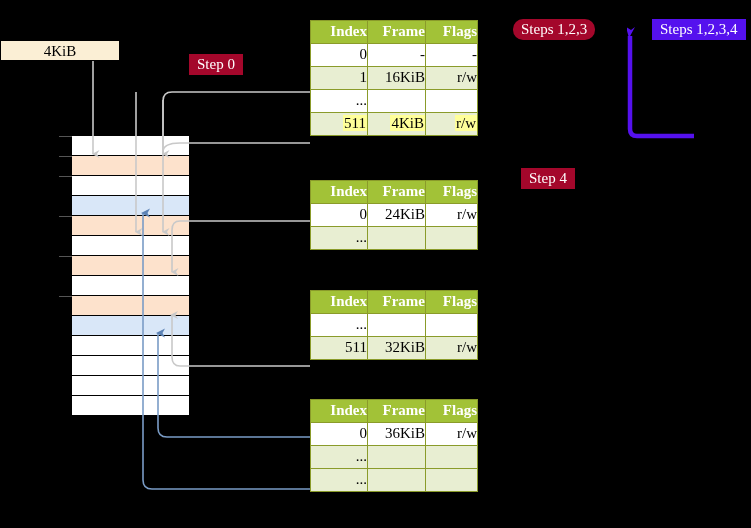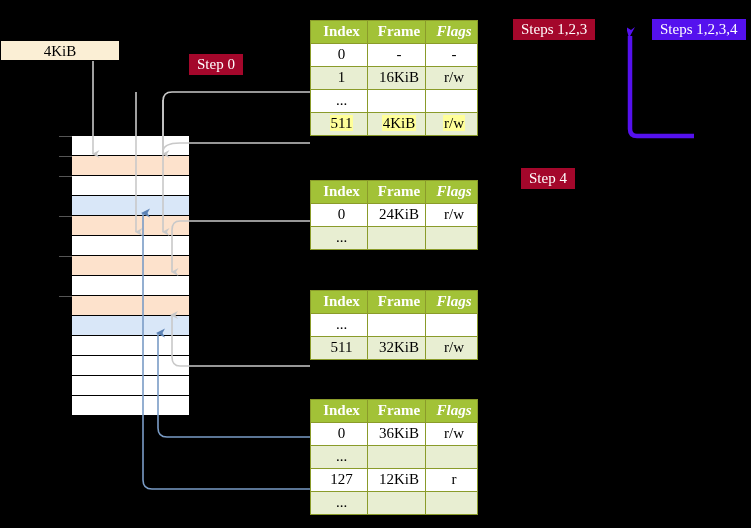--- a/index.html
+++ b/index.html
@@ -16,28 +16,28 @@
   
   .kib-box{position:absolute;background:#fbefd5;border:1px solid #000;
            color:#000;font-size:15px;text-align:center;line-height:20px;
            box-sizing:border-box;}
 
   
   .ptable{position:absolute;border-collapse:collapse;
           border:1px solid #8a9b2a;background:#000;}
   .ptable td,.ptable th{border:1px solid #8a9b2a;padding:1px 0 2px 5px;
           font-size:15px;line-height:19px;height:19px;color:#000;
-          text-align:center;font-weight:normal;box-sizing:border-box;}
+          text-align:right;font-weight:normal;box-sizing:border-box;}
   .ptable th{background:#a2c237;color:#ffffff;font-weight:bold;font-size:15px;}
   .ptable td.c0{width:57px;}
   .ptable td.c1{width:58px;}
   .ptable td.c2{width:52px;}
   .ptable th.c0{width:57px;}
   .ptable th.c1{width:58px;}
-  .ptable th.c2{width:52px;font-style:italic;}
+  .ptable th.c2{width:52px;}
   .row-white td{background:#ffffff;}
   .row-tint td{background:#e8eed2;}
   .hl{background:#ffff99;padding:0 1px;}
 
   
   .memcol{position:absolute;box-sizing:border-box;}
   .memrow{position:absolute;left:0;box-sizing:border-box;
           border:1px solid #000;}
   .m-white{background:#ffffff;}
   .m-peach{background:#fde2cc;}
@@ -74,21 +74,21 @@
   <div class="tick" style="left:59px;top:156px;width:13px;"></div>
   <div class="tick" style="left:59px;top:176px;width:13px;"></div>
   <div class="tick" style="left:59px;top:216px;width:13px;"></div>
   <div class="tick" style="left:59px;top:256px;width:13px;"></div>
   <div class="tick" style="left:59px;top:296px;width:13px;"></div>
 
   <div class="kib-box" style="left:0px;top:40px;width:120px;height:21px;">4KiB</div>
 
   <div class="steplabel red" style="left:189px;top:54px;">Step 0</div>
 
-  <div class="steplabel red" style="left:513px;top:19px;">Steps 1,2,3</div>
+  <div class="steplabel red" style="left:513px;top:19px;border-radius:10px;">Steps 1,2,3</div>
 
   <div class="steplabel blue" style="left:652px;top:19px;">Steps 1,2,3,4</div>
 
   <div class="steplabel red" style="left:521px;top:168px;">Step 4</div>
 
   <svg class="wires" viewBox="0 0 751 528">
     <defs>
       <marker id="ag" markerWidth="9" markerHeight="9" refX="4.5" refY="7" orient="auto" markerUnits="userSpaceOnUse">
         <path d="M0.5,0.5 L4.5,8 L8.5,0.5 L4.5,3 Z" fill="#c9c9c9"></path>
       </marker>
@@ -213,25 +213,20 @@
         <tr class="row-white">
           <td class="c0">0</td>
           <td class="c1">36KiB</td>
           <td class="c2">r/w</td>
         </tr>
         <tr class="row-tint">
           <td class="c0">...</td>
           <td class="c1"></td>
           <td class="c2"></td>
         </tr>
-        <tr class="row-white">
-          <td class="c0">127</td>
-          <td class="c1">12KiB</td>
-          <td class="c2">r</td>
-        </tr>
         <tr class="row-tint">
           <td class="c0">...</td>
           <td class="c1"></td>
           <td class="c2"></td>
         </tr>
       </tbody>
     </table>
 
 </div>
 

